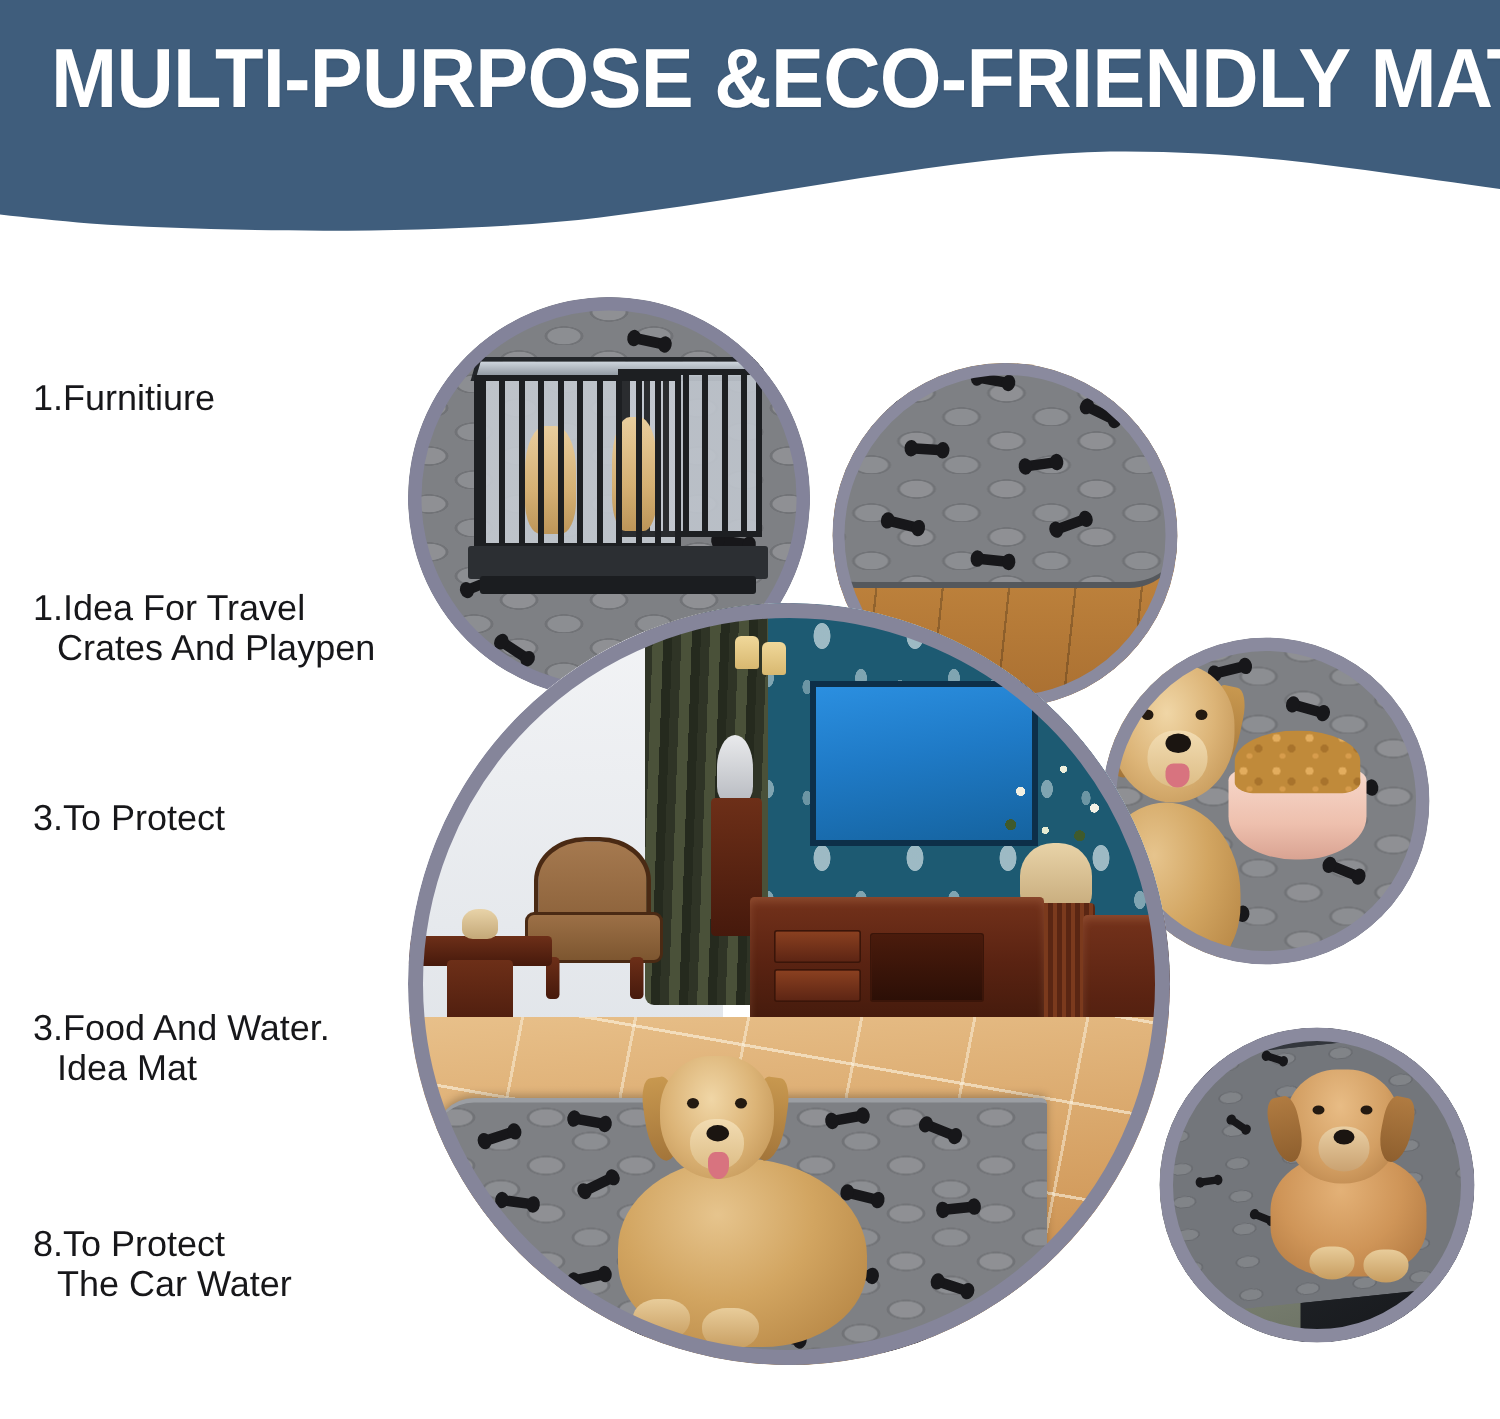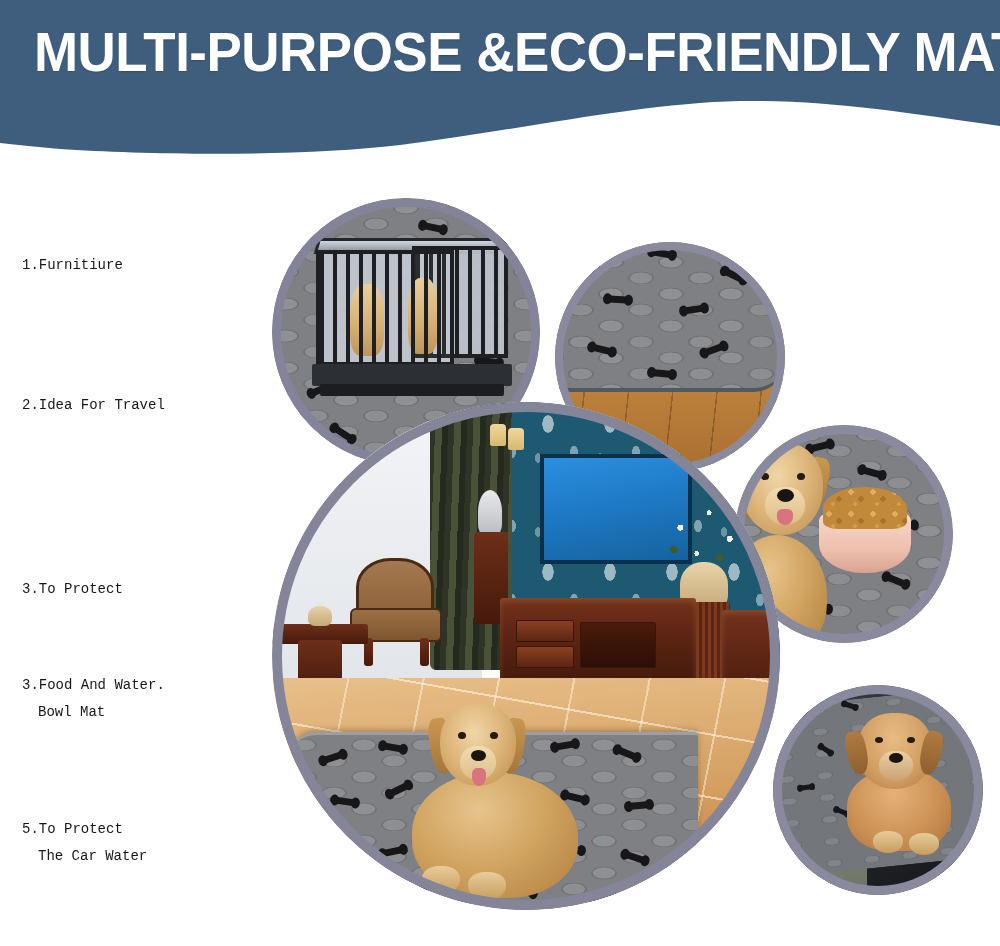--- a/index.html
+++ b/index.html
@@ -57,31 +57,31 @@
     left: 0;
     top: 0;
     width: 300px;
     height: 946px;
   }
   .feature-item {
     position: absolute;
     left: 22px;
     width: 270px;
     color: #17171a;
-    font-size: 14px;
+    font-size: 24px;
     line-height: 27px;
-    font-family: Liberation Mono, monospace;
+    font-family: Liberation Sans, sans-serif;
     font-weight: normal;
   }
   .feature-l1 { display: block; white-space: nowrap; }
   .feature-l2 { display: block; white-space: nowrap; padding-left: 16px; }
 
   .fi-1 { top: 252px; }
   .fi-2 { top: 392px; }
-  .fi-3 { top: 532px; margin-top: 44px; }
+  .fi-3 { top: 532px; }
   .fi-4 { top: 672px; }
   .fi-5 { top: 816px; }
 
   
   .collage {
     position: absolute;
     left: 0;
     top: 150px;
     width: 1000px;
     height: 796px;
@@ -375,34 +375,35 @@
     <div class="banner-title">MULTI-PURPOSE &amp;ECO-FRIENDLY MAT</div>
   </div>
 
   <div class="feature-list">
 
     <div class="feature-item fi-1">
       <span class="feature-l1">1.Furnitiure</span>
     </div>
 
     <div class="feature-item fi-2">
-      <span class="feature-l1">2.Idea For Travel</span>
+      <span class="feature-l1">1.Idea For Travel</span>
+      <span class="feature-l2">Crates And Playpen</span>
     </div>
 
     <div class="feature-item fi-3">
       <span class="feature-l1">3.To Protect</span>
     </div>
 
     <div class="feature-item fi-4">
       <span class="feature-l1">3.Food And Water.</span>
-      <span class="feature-l2">Bowl Mat</span>
+      <span class="feature-l2">Idea Mat</span>
     </div>
 
     <div class="feature-item fi-5">
-      <span class="feature-l1">5.To Protect</span>
+      <span class="feature-l1">8.To Protect</span>
       <span class="feature-l2">The Car Water</span>
     </div>
   </div>
 
   <div class="collage">
 
     <div class="bubble b-crate">
       <div class="photo">
         <div class="scene mat-gray"></div>
 

